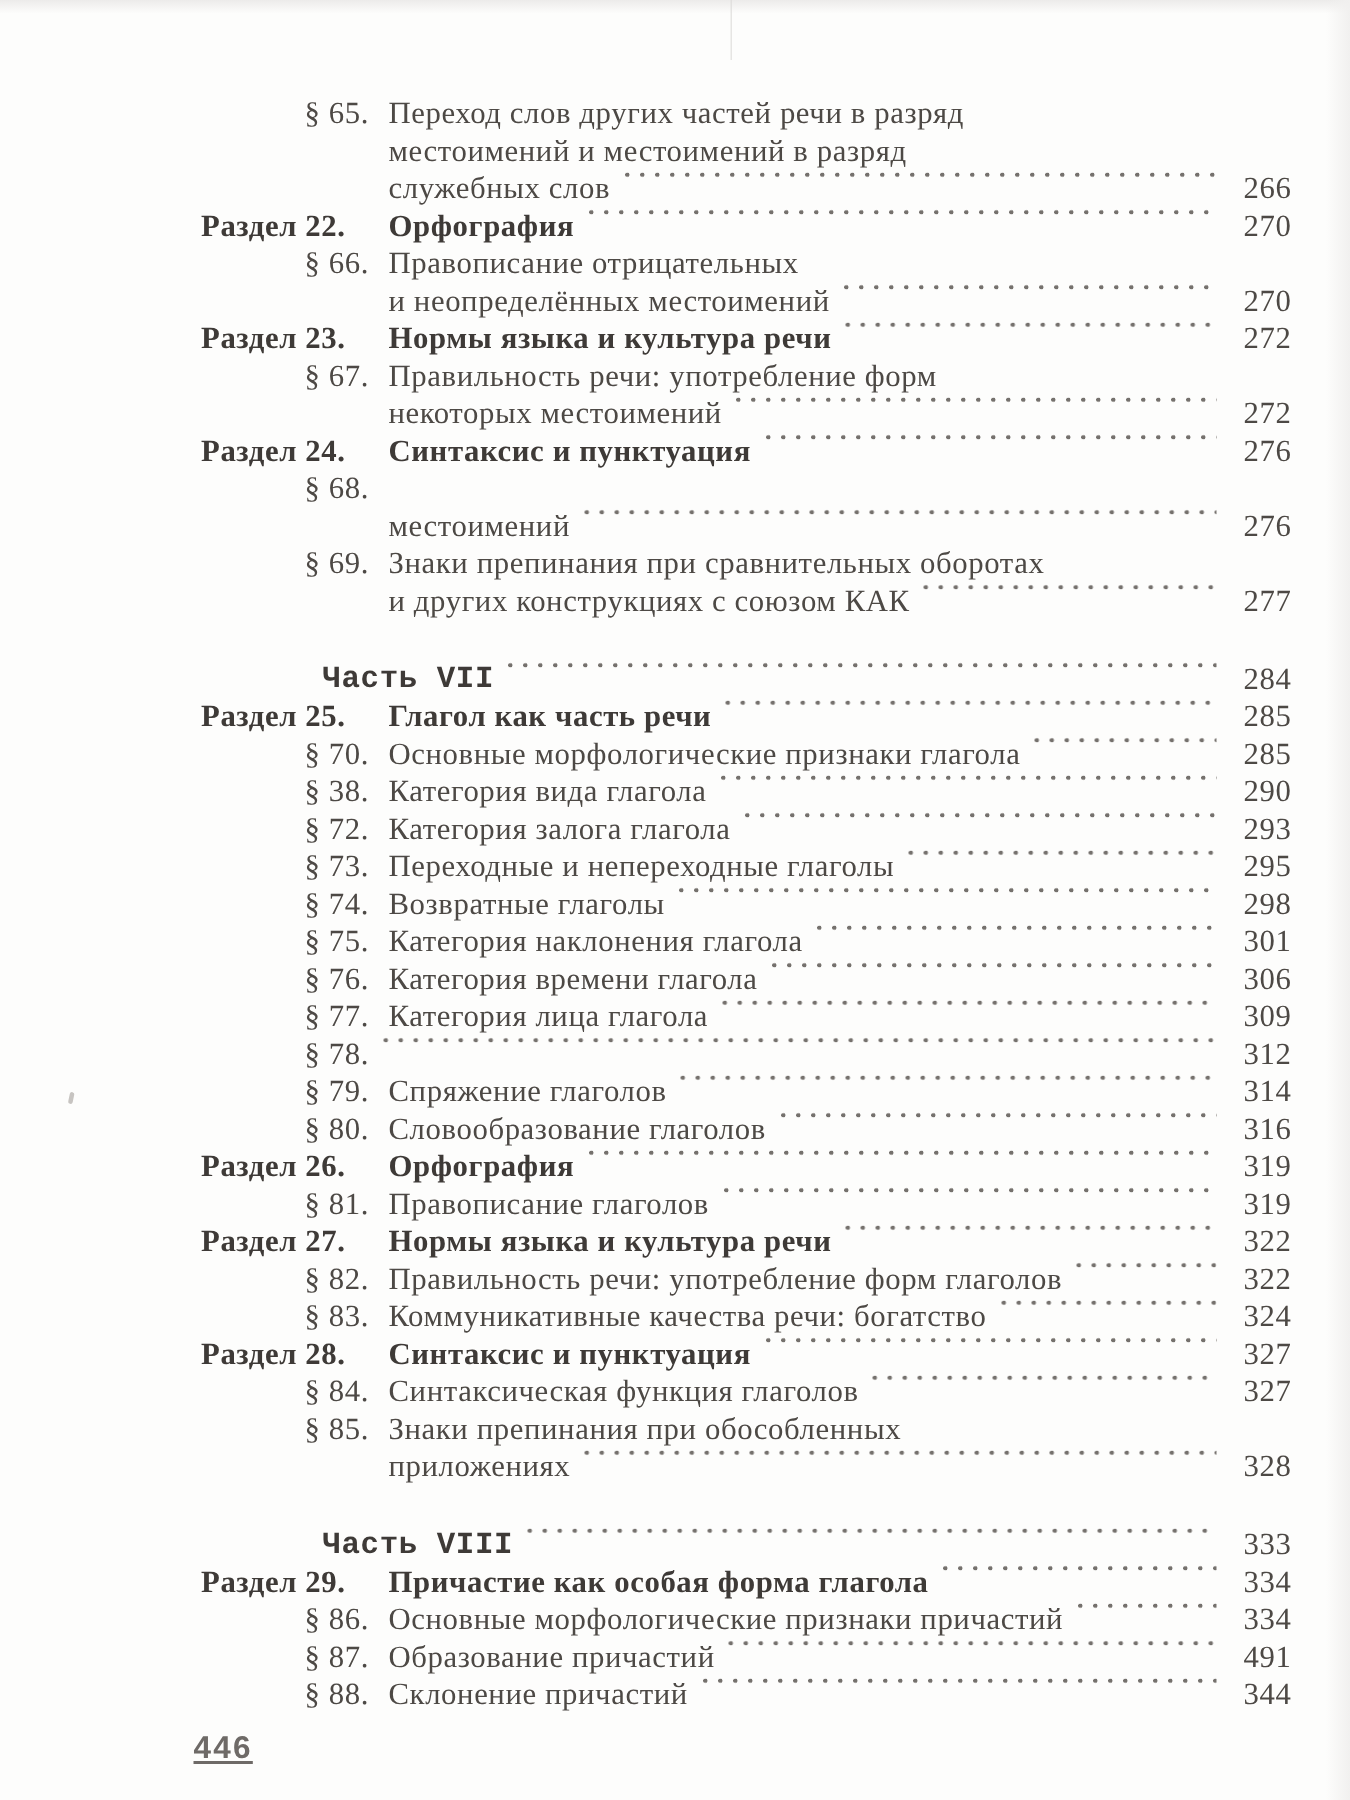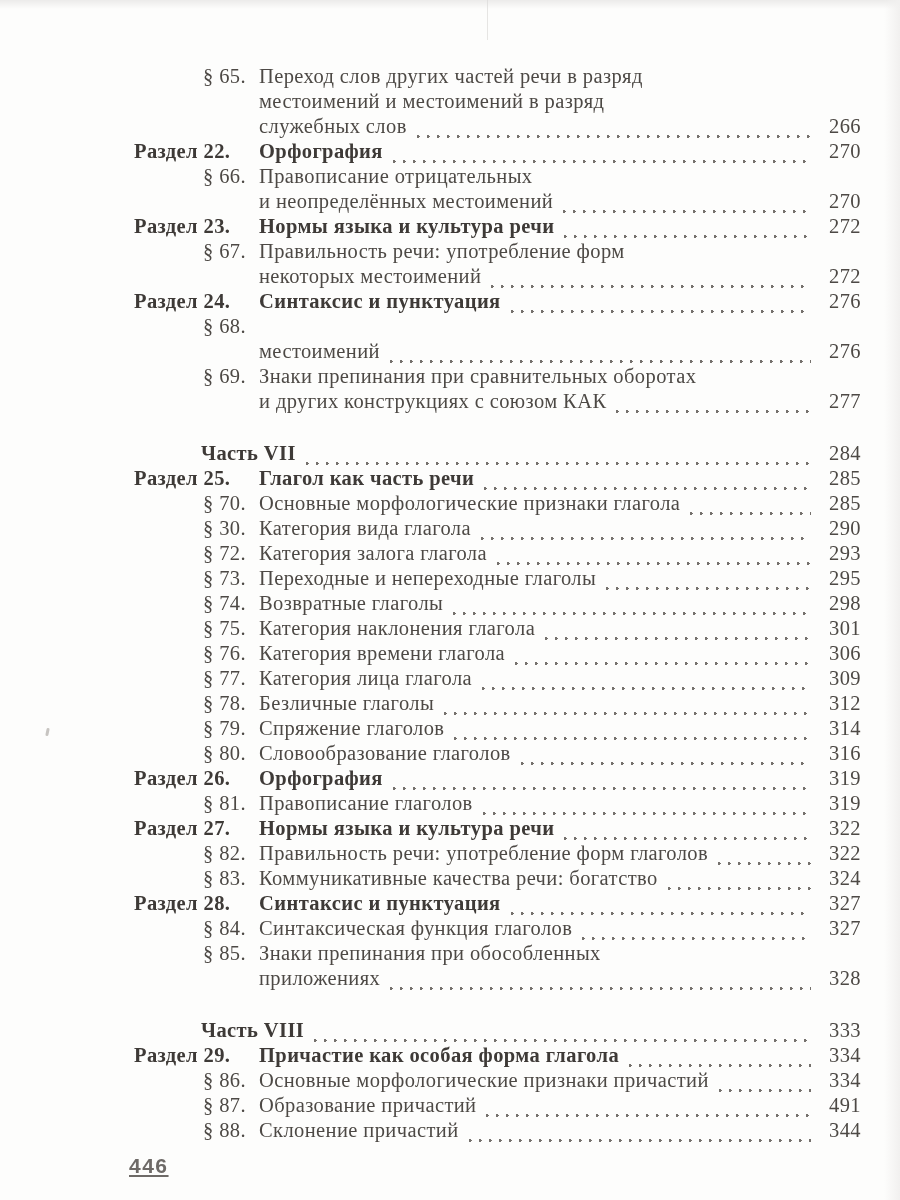--- a/index.html
+++ b/index.html
@@ -42,31 +42,31 @@
 
   .toc{
     position:absolute;
     left:134px;top:64px;
     width:727px;
     font-size:20.5px;
     line-height:25px;
     letter-spacing:.4px;
   }
   .entry{margin:0;}
-  .row{display:flex;align-items:flex-end;}
+  .row{display:flex;align-items:flex-start;}
   .label-cell{
     flex:none;width:112px;
   }
   .entry.para .label-cell{text-align:right;}
   .entry.section .label-cell{text-align:left;font-weight:bold;color:var(--bold);}
   .text{margin-left:13px;white-space:nowrap;}
   .entry.section .text{font-weight:bold;color:var(--bold);}
   .entry.part{margin-top:27px;}
   .entry.part .row{padding-left:66px;}
-  .entry.part .text{margin-left:1px;font-weight:bold;color:var(--bold);}
+  .entry.part .text{margin-left:15px;font-weight:bold;color:var(--bold);font-family:Liberation Mono, monospace;}
   .dots{
     flex:1 1 auto;
     height:5px;
     min-width:14px;
     margin:0 8px 0 9px;
     background-image:radial-gradient(circle at 2.2px 2.5px, var(--dot) 1.35px, rgba(0,0,0,0) 1.6px);
     background-size:10px 5px;
     background-repeat:repeat-x;
   }
   .page-num{
@@ -196,21 +196,21 @@
       <div class="entry para">
         <div class="row">
           <span class="label-cell">§ 70.</span>
           <span class="text">Основные морфологические признаки глагола</span>
           <span class="dots"></span>
           <span class="page-num">285</span>
         </div>
       </div>
       <div class="entry para">
         <div class="row">
-          <span class="label-cell">§ 30.</span>
+          <span class="label-cell">§ 38.</span>
           <span class="text">Категория вида глагола</span>
           <span class="dots"></span>
           <span class="page-num">290</span>
         </div>
       </div>
       <div class="entry para">
         <div class="row">
           <span class="label-cell">§ 72.</span>
           <span class="text">Категория залога глагола</span>
           <span class="dots"></span>
@@ -253,21 +253,20 @@
         <div class="row">
           <span class="label-cell">§ 77.</span>
           <span class="text">Категория лица глагола</span>
           <span class="dots"></span>
           <span class="page-num">309</span>
         </div>
       </div>
       <div class="entry para">
         <div class="row">
           <span class="label-cell">§ 78.</span>
-          <span class="text">Безличные глаголы</span>
           <span class="dots"></span>
           <span class="page-num">312</span>
         </div>
       </div>
       <div class="entry para">
         <div class="row">
           <span class="label-cell">§ 79.</span>
           <span class="text">Спряжение глаголов</span>
           <span class="dots"></span>
           <span class="page-num">314</span>

